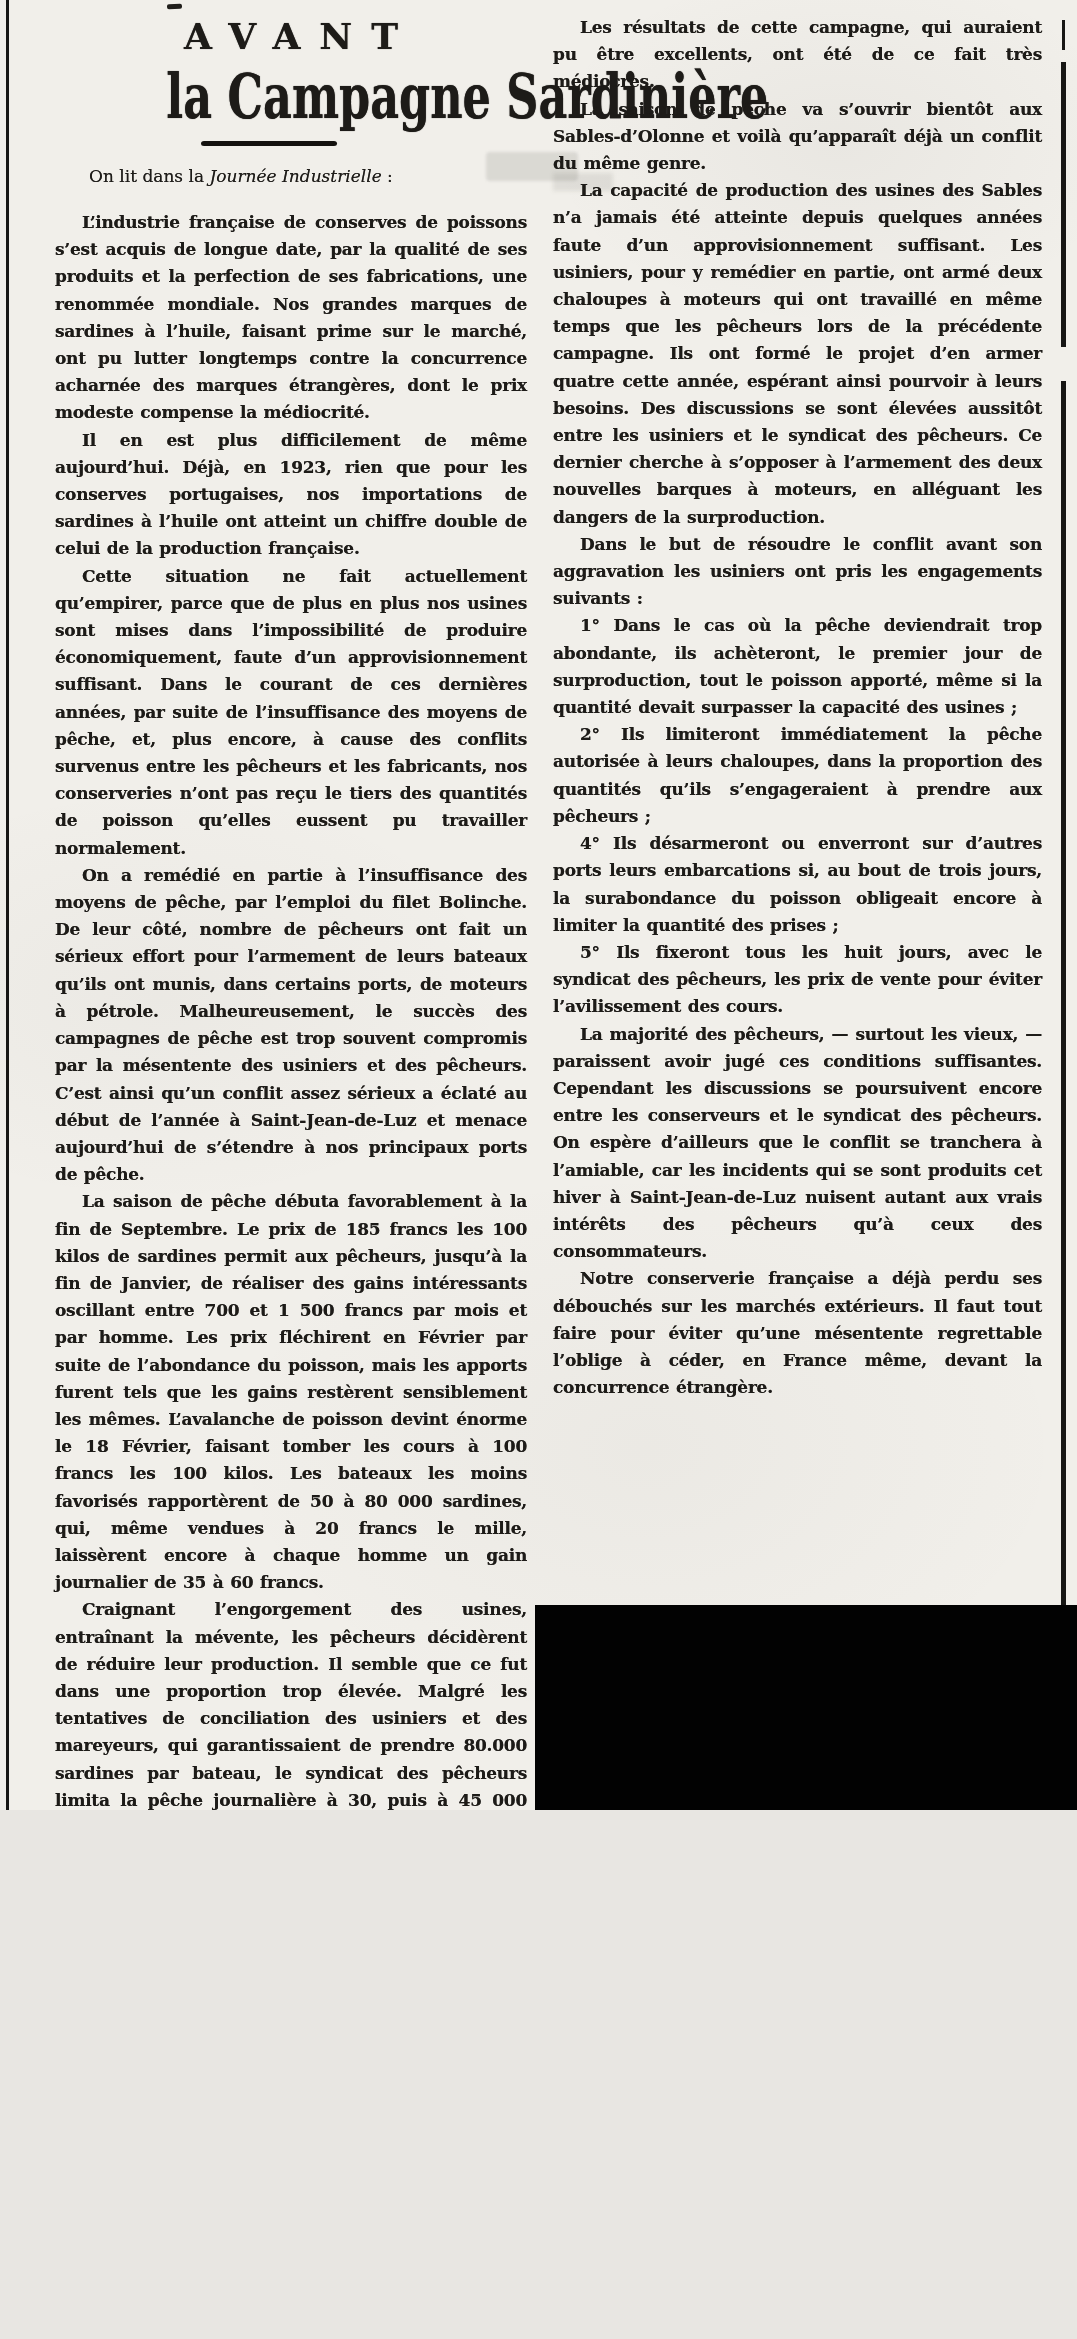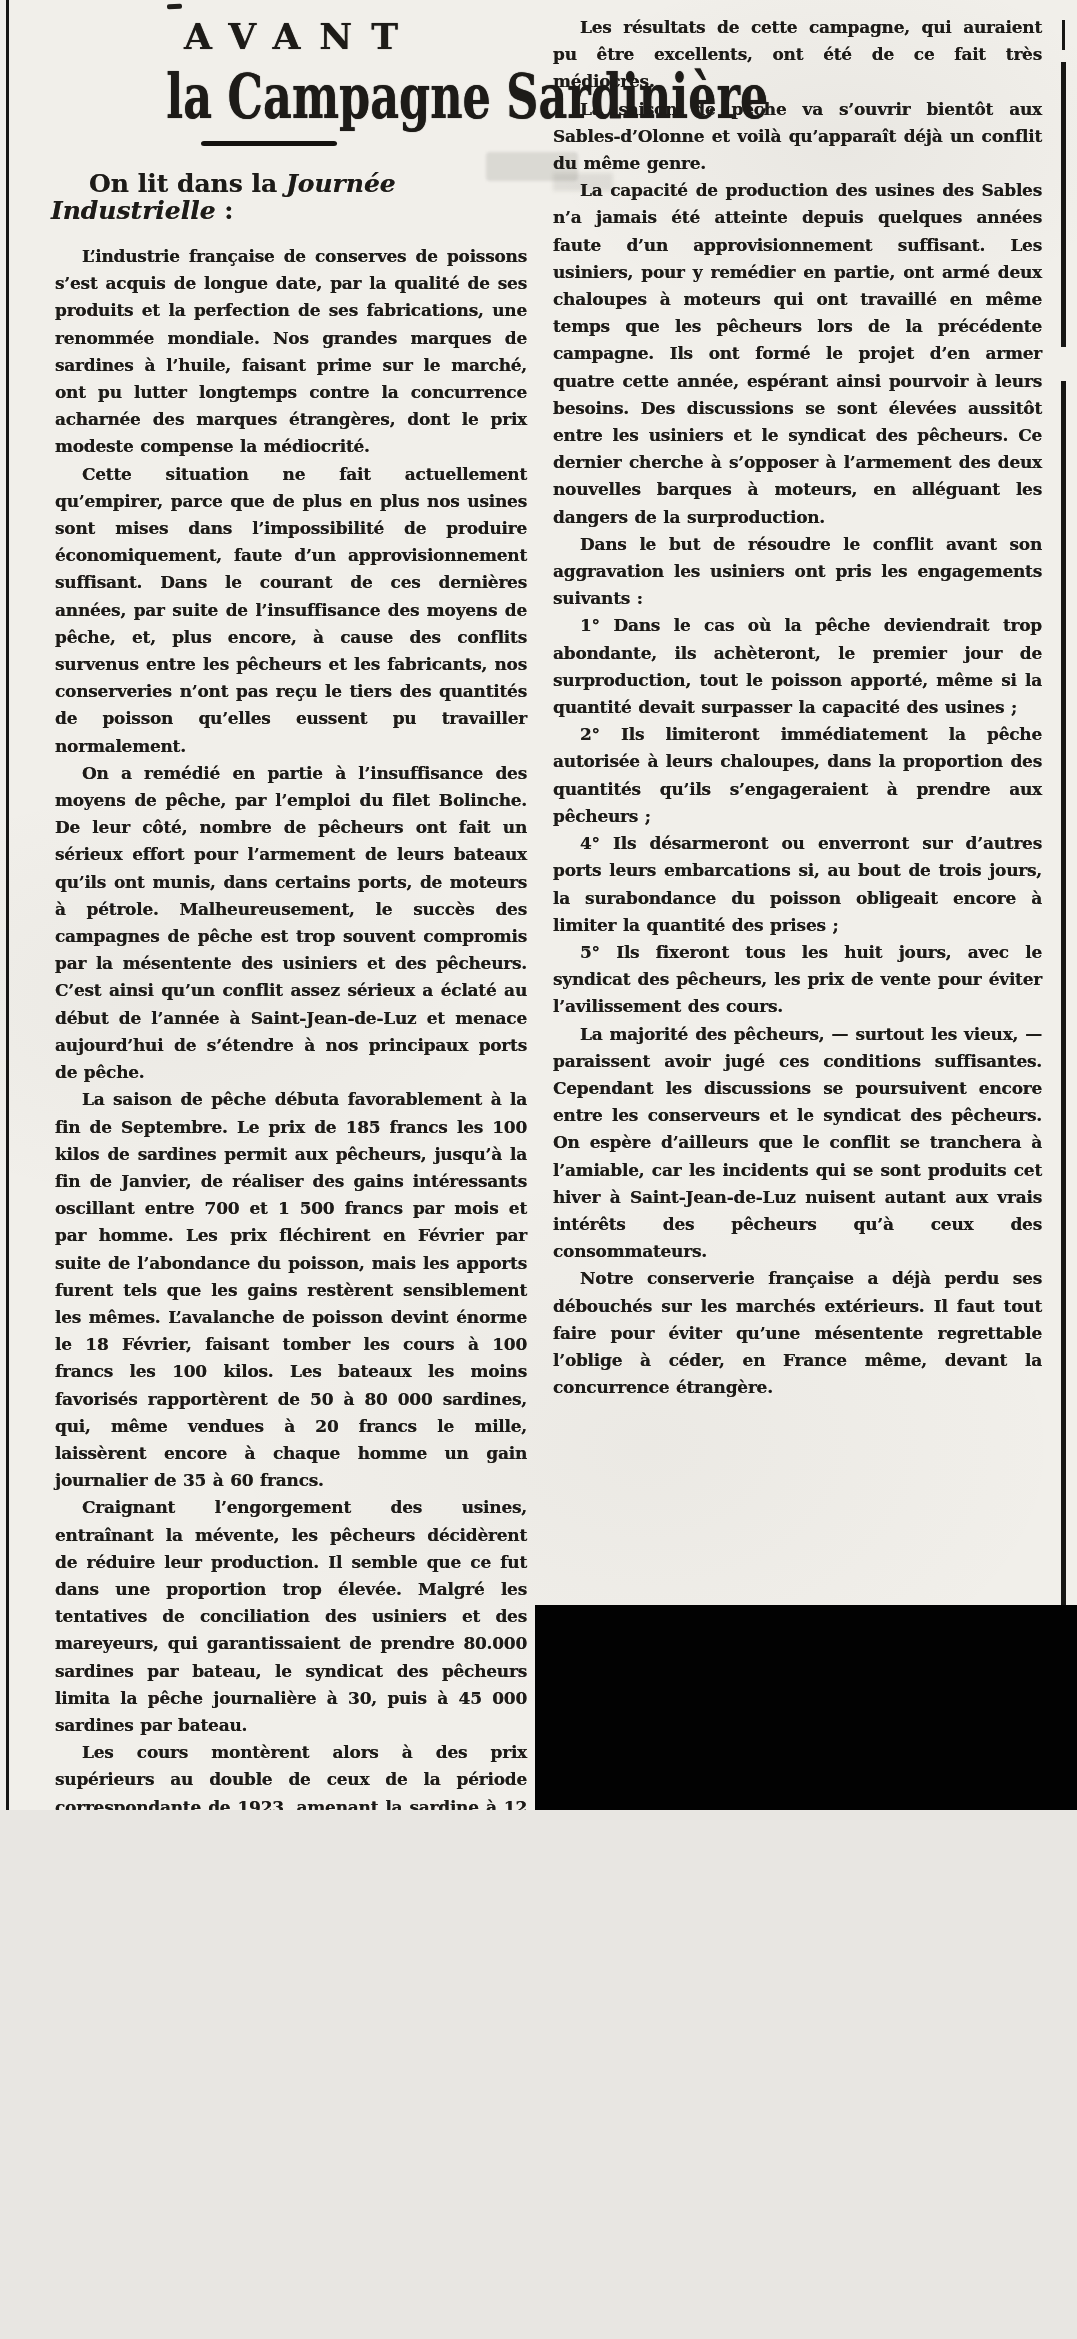--- a/index.html
+++ b/index.html
@@ -53,24 +53,24 @@
     display:inline-block;
     transform:scaleX(0.73);
     transform-origin:50% 50%;
     text-shadow:0 0 1px rgba(20,18,16,0.9);
   }
   .title-rule{
     width:136px;height:5px;background:#14120f;
     margin:6px 0 0 146px;border-radius:3px/2.5px;
   }
   .byline{
-    margin:24px 0 0 -4px;
-    font-size:25px;
+    margin:17px 0 0 -4px;
+    font-size:17px;
     line-height:27px;
-    font-weight:700;
+    font-weight:400;
     text-indent:38px;
     text-shadow:0 0 0.5px rgba(35,32,28,0.7);
   }
   .byline .src{font-style:italic;}
   .paras{margin-top:19px;}
   
   .ink-mark{position:absolute;left:167px;top:4px;width:15px;height:5px;background:#201e1b;transform:rotate(-2deg);border-radius:2px;}
   .smudge{position:absolute;left:431px;top:139px;width:92px;height:29px;background:rgba(70,66,60,0.13);filter:blur(1.5px);border-radius:4px;}
   .smudge2{position:absolute;left:498px;top:160px;width:60px;height:18px;background:rgba(70,66,60,0.10);filter:blur(2px);}
   
@@ -91,20 +91,21 @@
 
   <div class="col" style="left:55px;top:13px;width:472px;">
     <div class="kicker">AVANT</div>
     <h1 class="headline"><span class="squeeze">la Campagne Sardinière</span></h1>
     <div class="title-rule"></div>
     <div class="smudge"></div>
     <div class="smudge2"></div>
     <div class="byline"><span>On lit dans la </span><span class="src">Journée Industrielle</span><span> :</span></div>
     <div class="paras">
       <p>L’industrie française de conserves de poissons s’est acquis de longue date, par la qualité de ses produits et la perfection de ses fabrications, une renommée mondiale. Nos grandes marques de sardines à l’huile, faisant prime sur le marché, ont pu lutter longtemps contre la concurrence acharnée des marques étrangères, dont le prix modeste compense la médiocrité.</p>
+      <p>Il en est plus difficilement de même aujourd’hui. Déjà, en 1923, rien que pour les conserves portugaises, nos importations de sardines à l’huile ont atteint un chiffre double de celui de la production française.</p>
       <p>Cette situation ne fait actuellement qu’empirer, parce que de plus en plus nos usines sont mises dans l’impossibilité de produire économiquement, faute d’un approvisionnement suffisant. Dans le courant de ces dernières années, par suite de l’insuffisance des moyens de pêche, et, plus encore, à cause des conflits survenus entre les pêcheurs et les fabricants, nos conserveries n’ont pas reçu le tiers des quantités de poisson qu’elles eussent pu travailler normalement.</p>
       <p>On a remédié en partie à l’insuffisance des moyens de pêche, par l’emploi du filet Bolinche. De leur côté, nombre de pêcheurs ont fait un sérieux effort pour l’armement de leurs bateaux qu’ils ont munis, dans certains ports, de moteurs à pétrole. Malheureusement, le succès des campagnes de pêche est trop souvent compromis par la mésentente des usiniers et des pêcheurs. C’est ainsi qu’un conflit assez sérieux a éclaté au début de l’année à Saint-Jean-de-Luz et menace aujourd’hui de s’étendre à nos principaux ports de pêche.</p>
       <p>La saison de pêche débuta favorablement à la fin de Septembre. Le prix de 185 francs les 100 kilos de sardines permit aux pêcheurs, jusqu’à la fin de Janvier, de réaliser des gains intéressants oscillant entre 700 et 1 500 francs par mois et par homme. Les prix fléchirent en Février par suite de l’abondance du poisson, mais les apports furent tels que les gains restèrent sensiblement les mêmes. L’avalanche de poisson devint énorme le 18 Février, faisant tomber les cours à 100 francs les 100 kilos. Les bateaux les moins favorisés rapportèrent de 50 à 80 000 sardines, qui, même vendues à 20 francs le mille, laissèrent encore à chaque homme un gain journalier de 35 à 60 francs.</p>
       <p>Craignant l’engorgement des usines, entraînant la mévente, les pêcheurs décidèrent de réduire leur production. Il semble que ce fut dans une proportion trop élevée. Malgré les tentatives de conciliation des usiniers et des mareyeurs, qui garantissaient de prendre 80.000 sardines par bateau, le syndicat des pêcheurs limita la pêche journalière à 30, puis à 45 000 sardines par bateau.</p>
       <p>Les cours montèrent alors à des prix supérieurs au double de ceux de la période correspondante de 1923, amenant la sardine à 12 centimes pièce, en gros, sur le quai, soit 0 fr. 20 à l’intérieur. Plusieurs usines furent obligées de renvoyer avant la fin de la campagne le personnel féminin qu’elles font venir de Bretagne pour la saison de pêche.</p>
     </div>
   </div>
 
   <div class="col" style="left:553px;top:14px;width:489px;">
     <p>Les résultats de cette campagne, qui auraient pu être excellents, ont été de ce fait très médiocres.</p>

